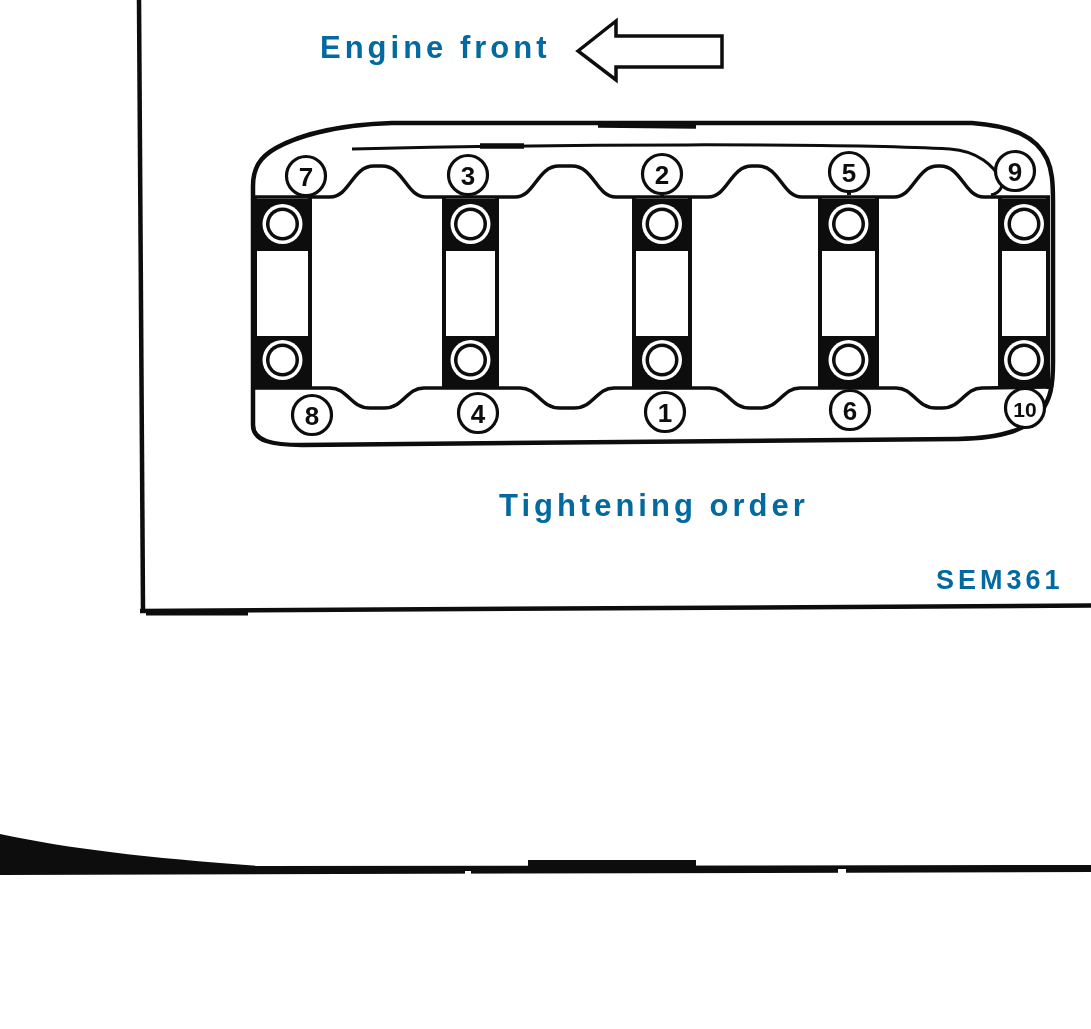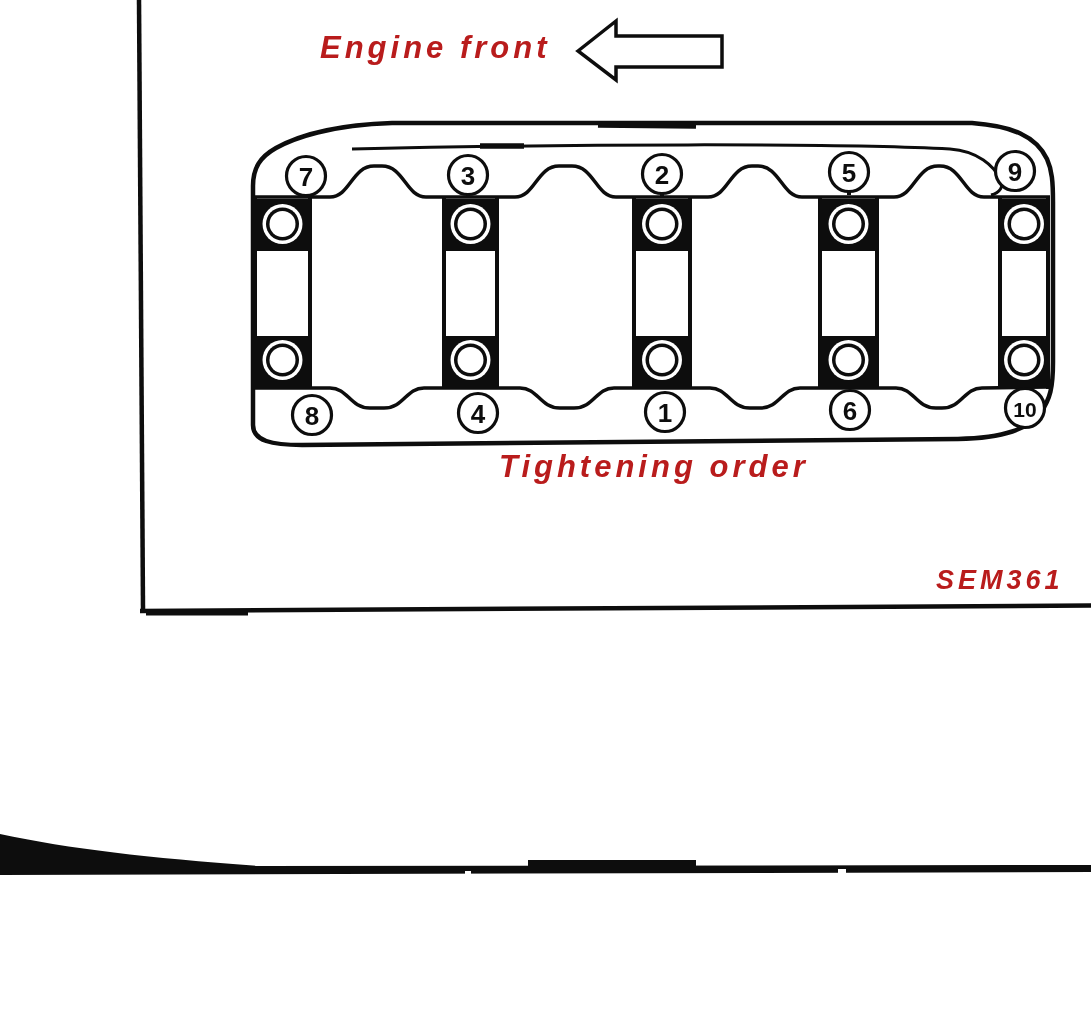--- a/index.html
+++ b/index.html
@@ -9,31 +9,30 @@
     position:relative;
     overflow:hidden;
     font-family:"Liberation Sans", sans-serif;
     color:#111111;
   }
   #scan-page{position:absolute;left:0;top:0;width:1091px;height:1029px;}
   svg{position:absolute;left:0;top:0;}
   .label{
     position:absolute;
     white-space:nowrap;
-    color:#b91c1c;
+    color:#0369a1;
     font-weight:bold;
-    font-style:italic;
   }
   #engine-front-label{
     left:320px;top:30px;
     font-size:31px;
     letter-spacing:4px;
   }
   #tightening-order-caption{
-    left:499px;top:449px;
+    left:499px;top:488px;
     font-size:31px;
     letter-spacing:4px;
   }
   #figure-code{
     left:936px;top:565px;
     font-size:27px;
     letter-spacing:4px;
   }
 </style>
 </head>

